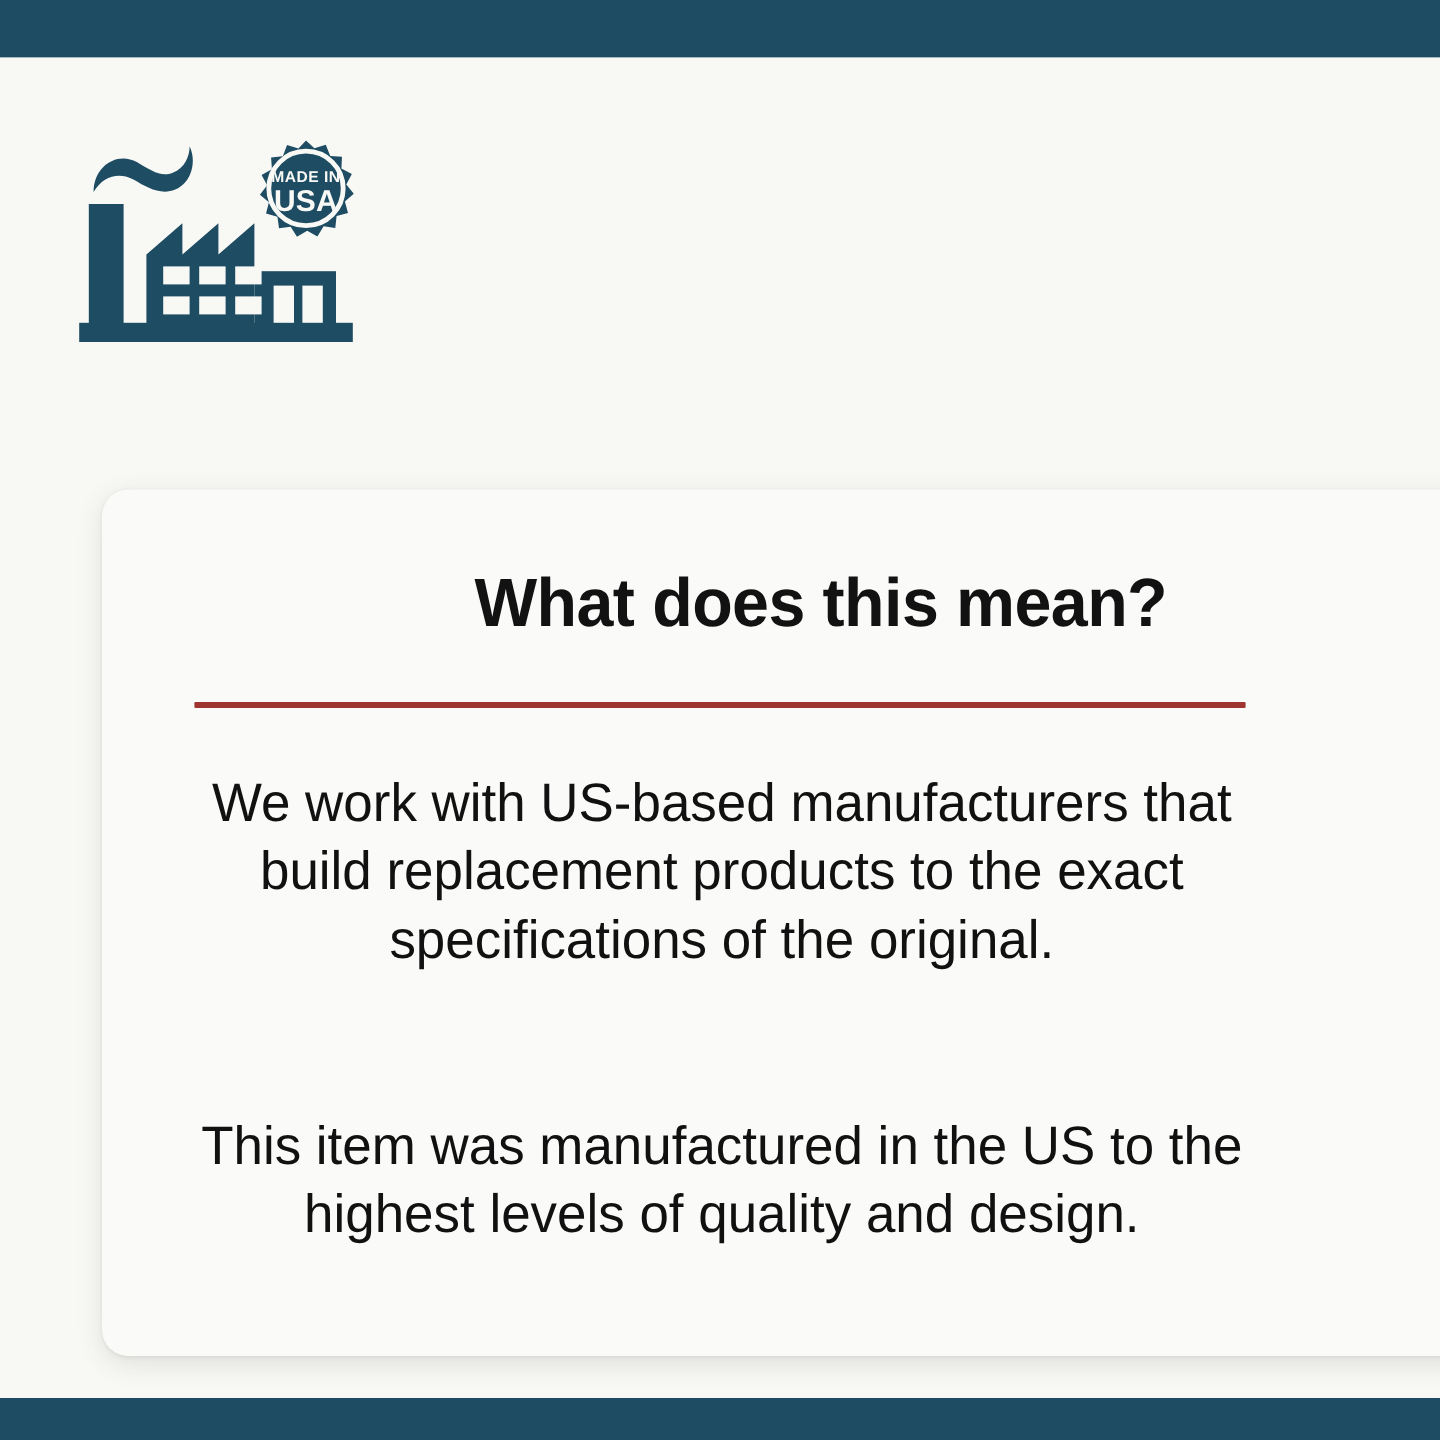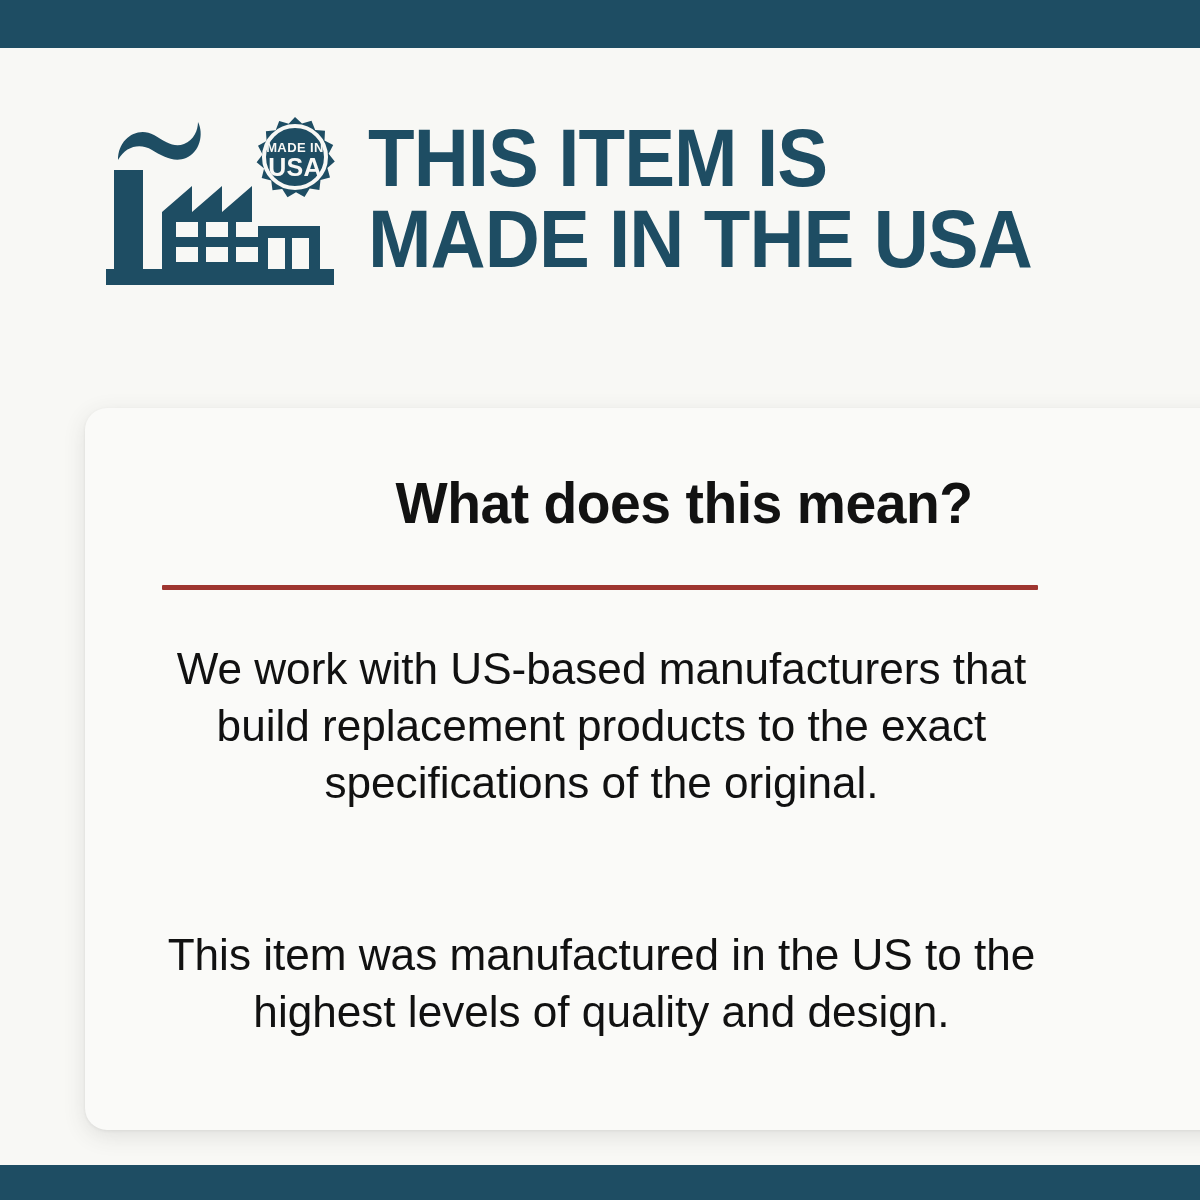--- a/index.html
+++ b/index.html
@@ -38,21 +38,21 @@
   
   .header {
     position: absolute;
     top: 50px;
     left: 0;
     width: 1200px;
     height: 200px;
     display: flex;
     align-items: center;
     justify-content: flex-start;
-    padding-left: 100px;
+    padding-left: 60px;
     box-sizing: border-box;
   }
   .factory-icon {
     width: 240px;
     height: 185px;
     flex: 0 0 auto;
     margin-right: 28px;
     margin-top: 4px;
   }
   .title-block {
@@ -170,24 +170,20 @@
           L84.8 43.5 L77.4 49.9 L80.0 59.4 L70.5 62.1 L69.4 71.9 L59.7 70.6 L54.5 79.0
           L46.0 74.2 L37.5 79.2 L32.2 70.9 L22.5 72.3 L21.2 62.6 L11.7 60.0 L14.1 50.5
           L6.6 44.2 L12.6 36.4 L8.0 27.8 L16.6 23.0 L15.9 13.2 L25.7 12.2 L29.2 2.9
           L38.7 5.8 Z"></path>
         <circle cx="45" cy="39" r="31" fill="none" stroke="#f8f8f5" stroke-width="4"></circle>
         <text x="45" y="34" text-anchor="middle" font-family="'Liberation Sans Narrow','Liberation Sans',sans-serif" font-weight="bold" font-size="13" letter-spacing="0.4" fill="#f8f8f5">MADE IN</text>
         <text x="45" y="58" text-anchor="middle" font-family="'Liberation Sans Narrow','Liberation Sans',sans-serif" font-weight="bold" font-size="25" letter-spacing="0.2" fill="#f8f8f5">USA</text>
       </g>
     </svg>
 
-    <div class="title-block">
-      <div class="title-line">THIS ITEM IS</div>
-      <div class="title-line">MADE IN THE USA</div>
-    </div>
   </div>
 
   <div class="card">
     <div class="card-heading">What does this mean?</div>
     <div class="divider"></div>
     <div class="body-text para-1">We work with US-based manufacturers that build replacement products to the exact specifications of the original.</div>
     <div class="body-text para-2">This item was manufactured in the US to the highest levels of quality and design.</div>
   </div>
 
 </div>

